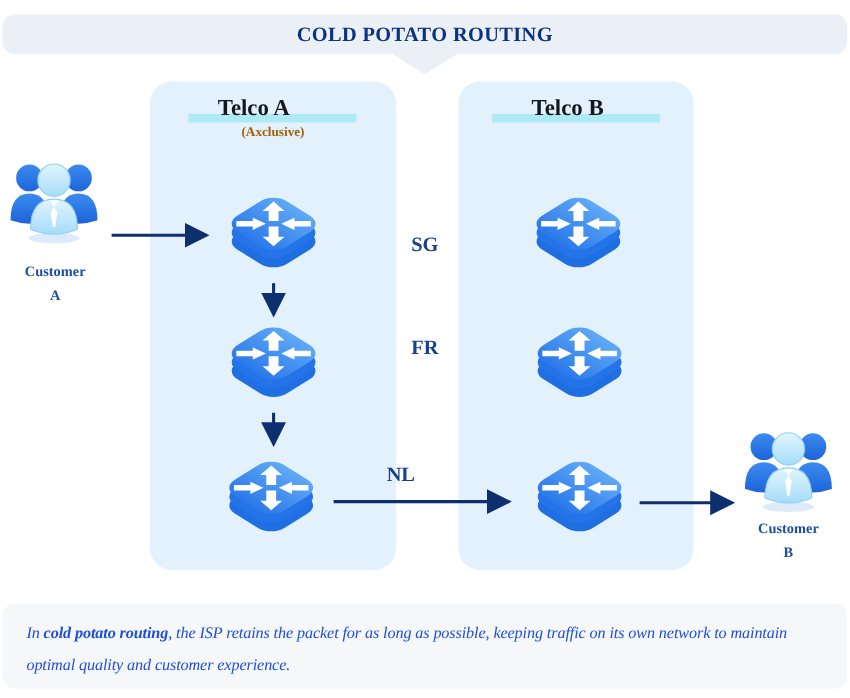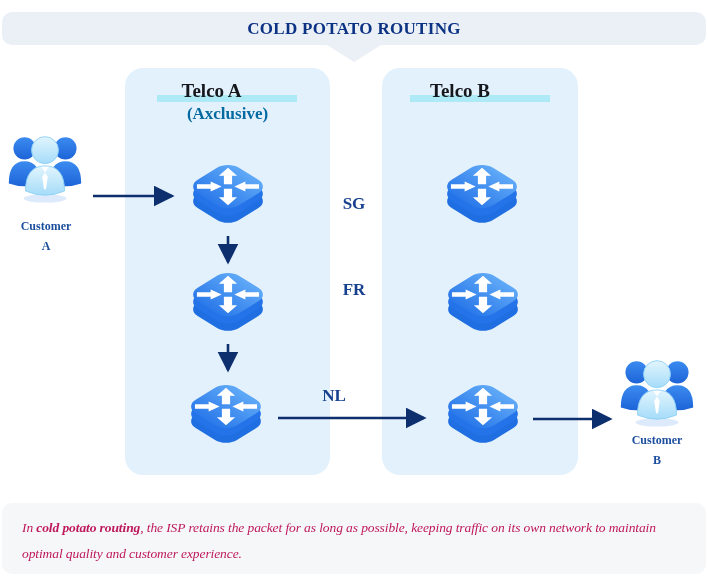--- a/index.html
+++ b/index.html
@@ -24,27 +24,27 @@
   
   .panel{position:absolute;top:68px;height:407px;background:#e3f1fd;border-radius:18px;}
   .panel-a{left:125px;width:205px;}
   .panel-b{left:382px;width:196px;}
   
   .telco-name{
     position:absolute;top:80px;text-align:center;font-size:19px;font-weight:bold;
     color:#14171c;z-index:2;
   }
   .telco-name.a{left:125px;width:173px;text-align:center;}
-  .telco-name.b{left:382px;width:156px;}
+  .telco-name.b{left:382px;width:156px;padding-left:13px;}
   .hl-bar{position:absolute;top:95px;width:140px;height:7px;background:#aeeaf6;z-index:1;}
   .hl-a{left:157px;}
   .hl-b{left:410px;}
   .telco-sub{
     position:absolute;left:125px;width:205px;top:104px;text-align:center;
-    font-size:17px;font-weight:bold;color:#0369a1;z-index:2;
+    font-size:11px;font-weight:bold;color:#a16207;z-index:2;
   }
   
   .router{position:absolute;width:92px;height:84px;}
   .r-a-sg{left:182px;top:150px;}
   .r-a-fr{left:182px;top:258px;}
   .r-a-nl{left:180px;top:370px;}
   .r-b-sg{left:436px;top:150px;}
   .r-b-fr{left:437px;top:258px;}
   .r-b-nl{left:437px;top:370px;}
   
@@ -67,21 +67,21 @@
   .cl-b{left:611px;top:430px;width:92px;}
   
   .arrows{position:absolute;left:0;top:0;pointer-events:none;}
   
   .caption{
     position:absolute;left:2px;top:503px;width:704px;height:71px;
     background:#f6f7f9;border-radius:10px;box-sizing:border-box;
     padding:12px 20px 0 20px;
   }
   .caption-text{
-    font-style:italic;font-size:13.5px;color:#be185d;line-height:26px;
+    font-style:italic;font-size:13.5px;color:#1d4ed8;line-height:26px;
     letter-spacing:-0.1px;
   }
   .caption-text b{font-weight:bold;}
 </style>
 </head>
 <body>
 
 <div class="stage">
 
   <svg width="0" height="0" style="position:absolute" aria-hidden="true">

